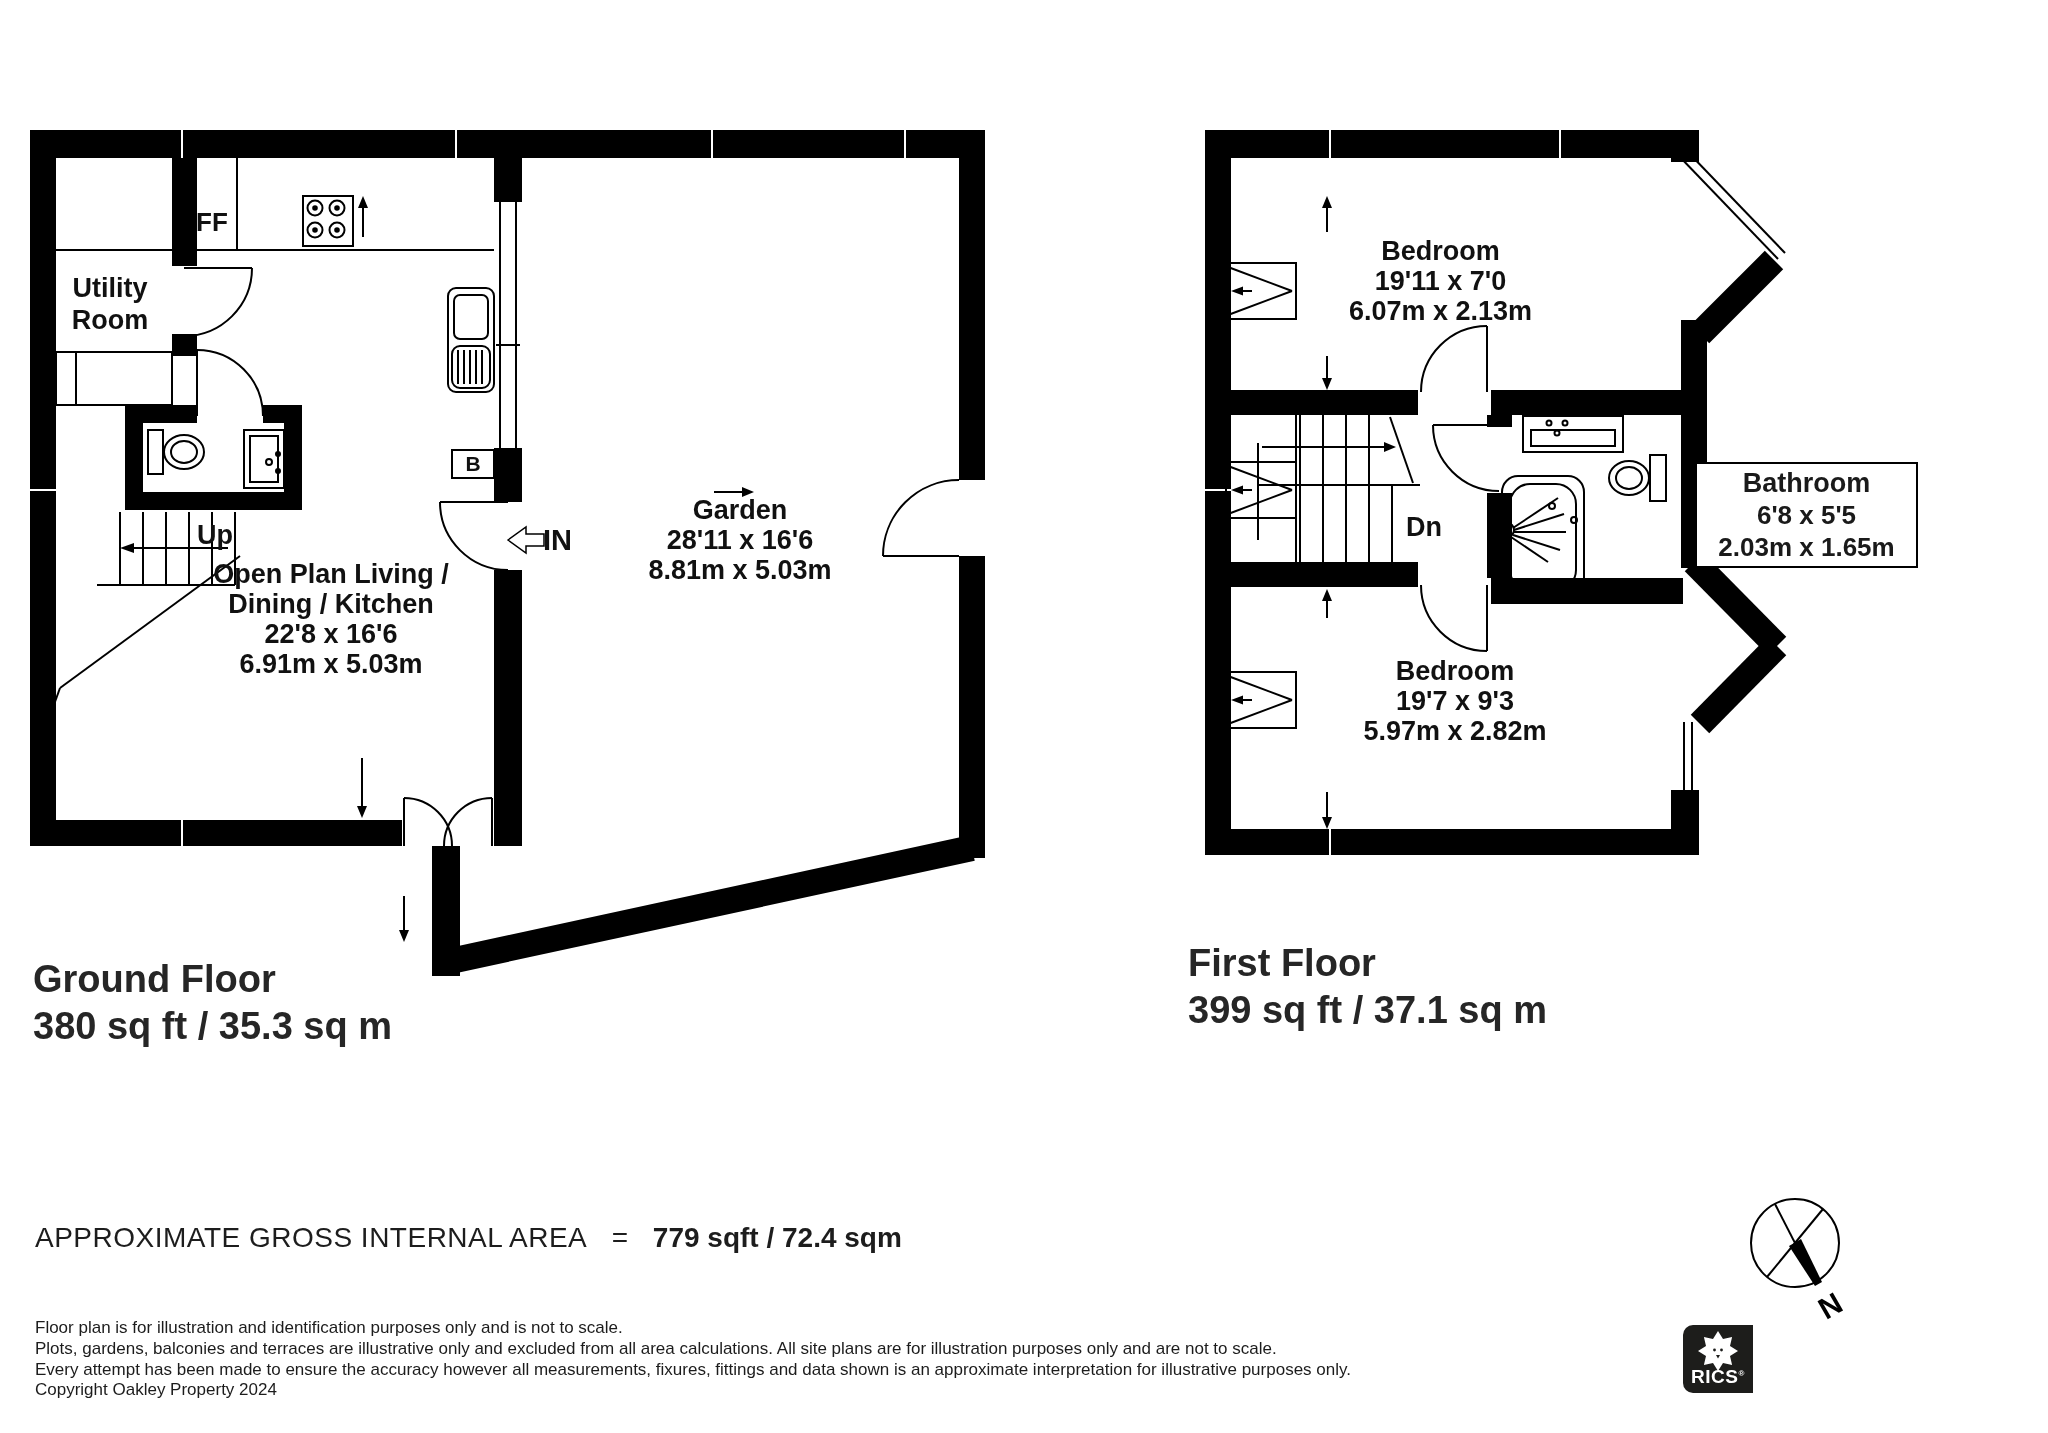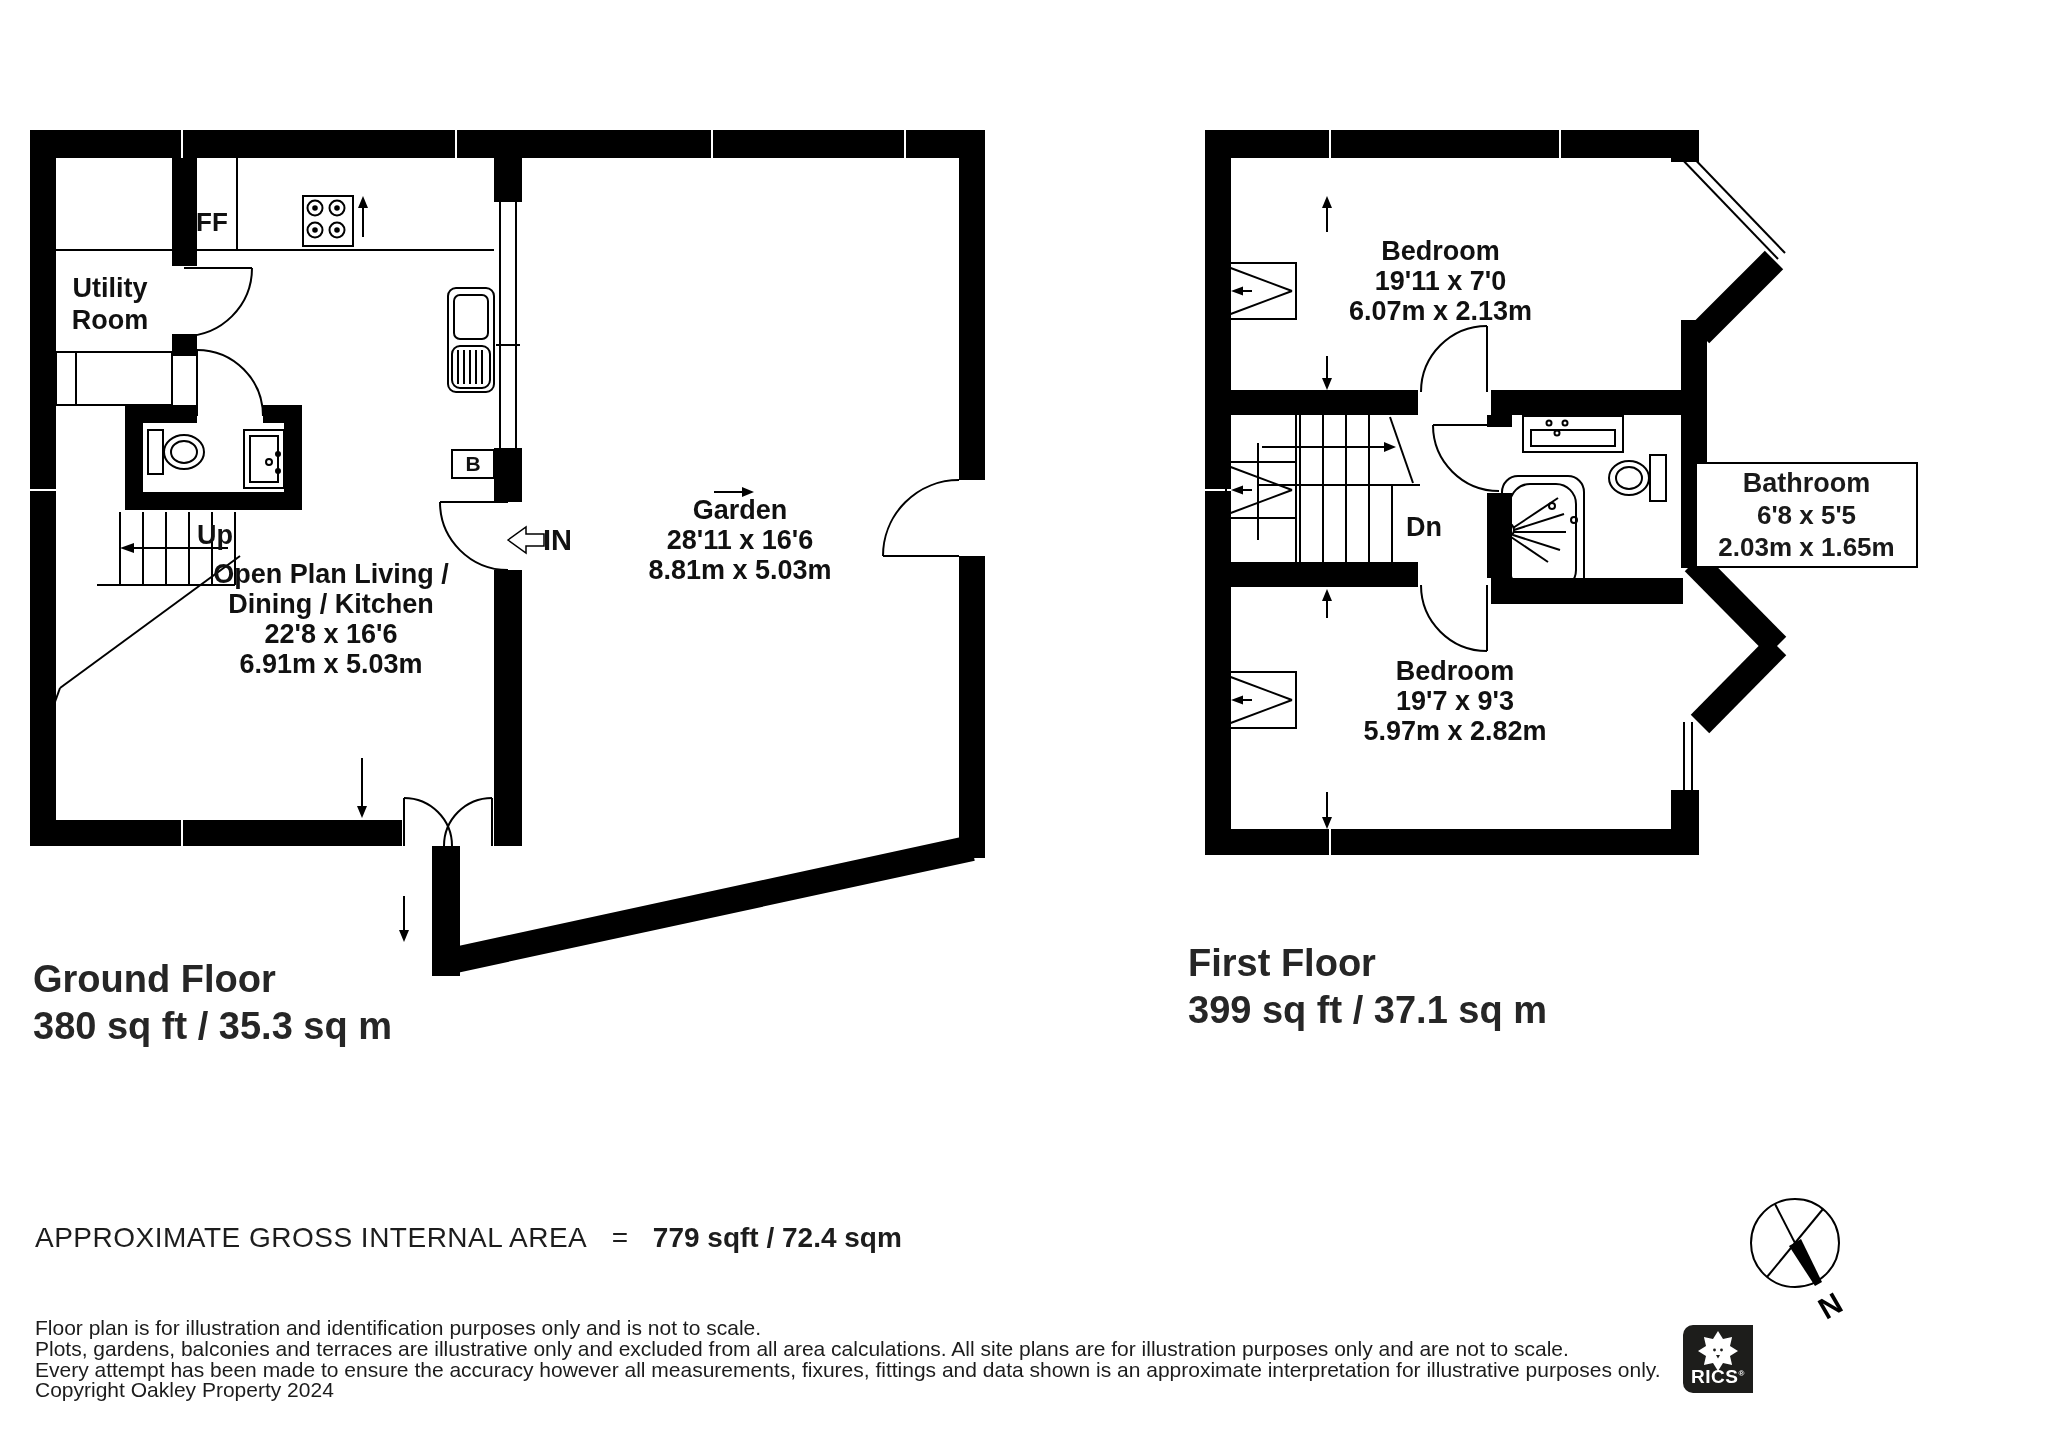--- a/index.html
+++ b/index.html
@@ -10,21 +10,21 @@
   .room-lbl{font-size:27px;line-height:30px;}
   .small-lbl{font-size:26px;}
   .floor-lbl{position:absolute;text-align:left;font-weight:700;color:#262626;
              font-size:38px;line-height:47px;}
   .callout{position:absolute;left:1695px;top:428px;width:223px;height:106px;
            border:2px solid #000;background:#fff;box-sizing:border-box;
            font-weight:700;font-size:26px;line-height:32px;text-align:center;padding-top:3px;margin-top:34px;}
   .summary{position:absolute;left:35px;top:1222px;font-size:28px;color:#1d1d1d;white-space:nowrap;}
   .summary .light{font-weight:400;letter-spacing:.5px;}
   .summary .bold{font-weight:700;}
-  .disc{position:absolute;left:35px;top:1318px;font-size:21px;line-height:20.8px;
+  .disc{position:absolute;left:35px;top:1318px;font-size:17px;line-height:20.8px;
         color:#1c1c1c;white-space:nowrap;font-weight:400;}
   .rics-black{position:absolute;left:1683px;top:1325px;width:70px;height:68px;
               background:#1d1d1b;border-radius:10px 0 0 10px;}
   .rics-brand{position:absolute;left:0;bottom:5px;width:70px;text-align:center;color:#fff;
               font-weight:700;font-size:19px;letter-spacing:.5px;}
   .rics-brand sup{font-size:8px;}
   .rics-white{position:absolute;left:1757px;top:1325px;width:162px;height:78px;
               border:3px solid #1d1d1b;border-radius:0 8px 26px 0;box-sizing:border-box;
               padding:6px 0 0 10px;font-weight:700;font-size:18px;line-height:21px;color:#1d1d1b;}
 </style>

